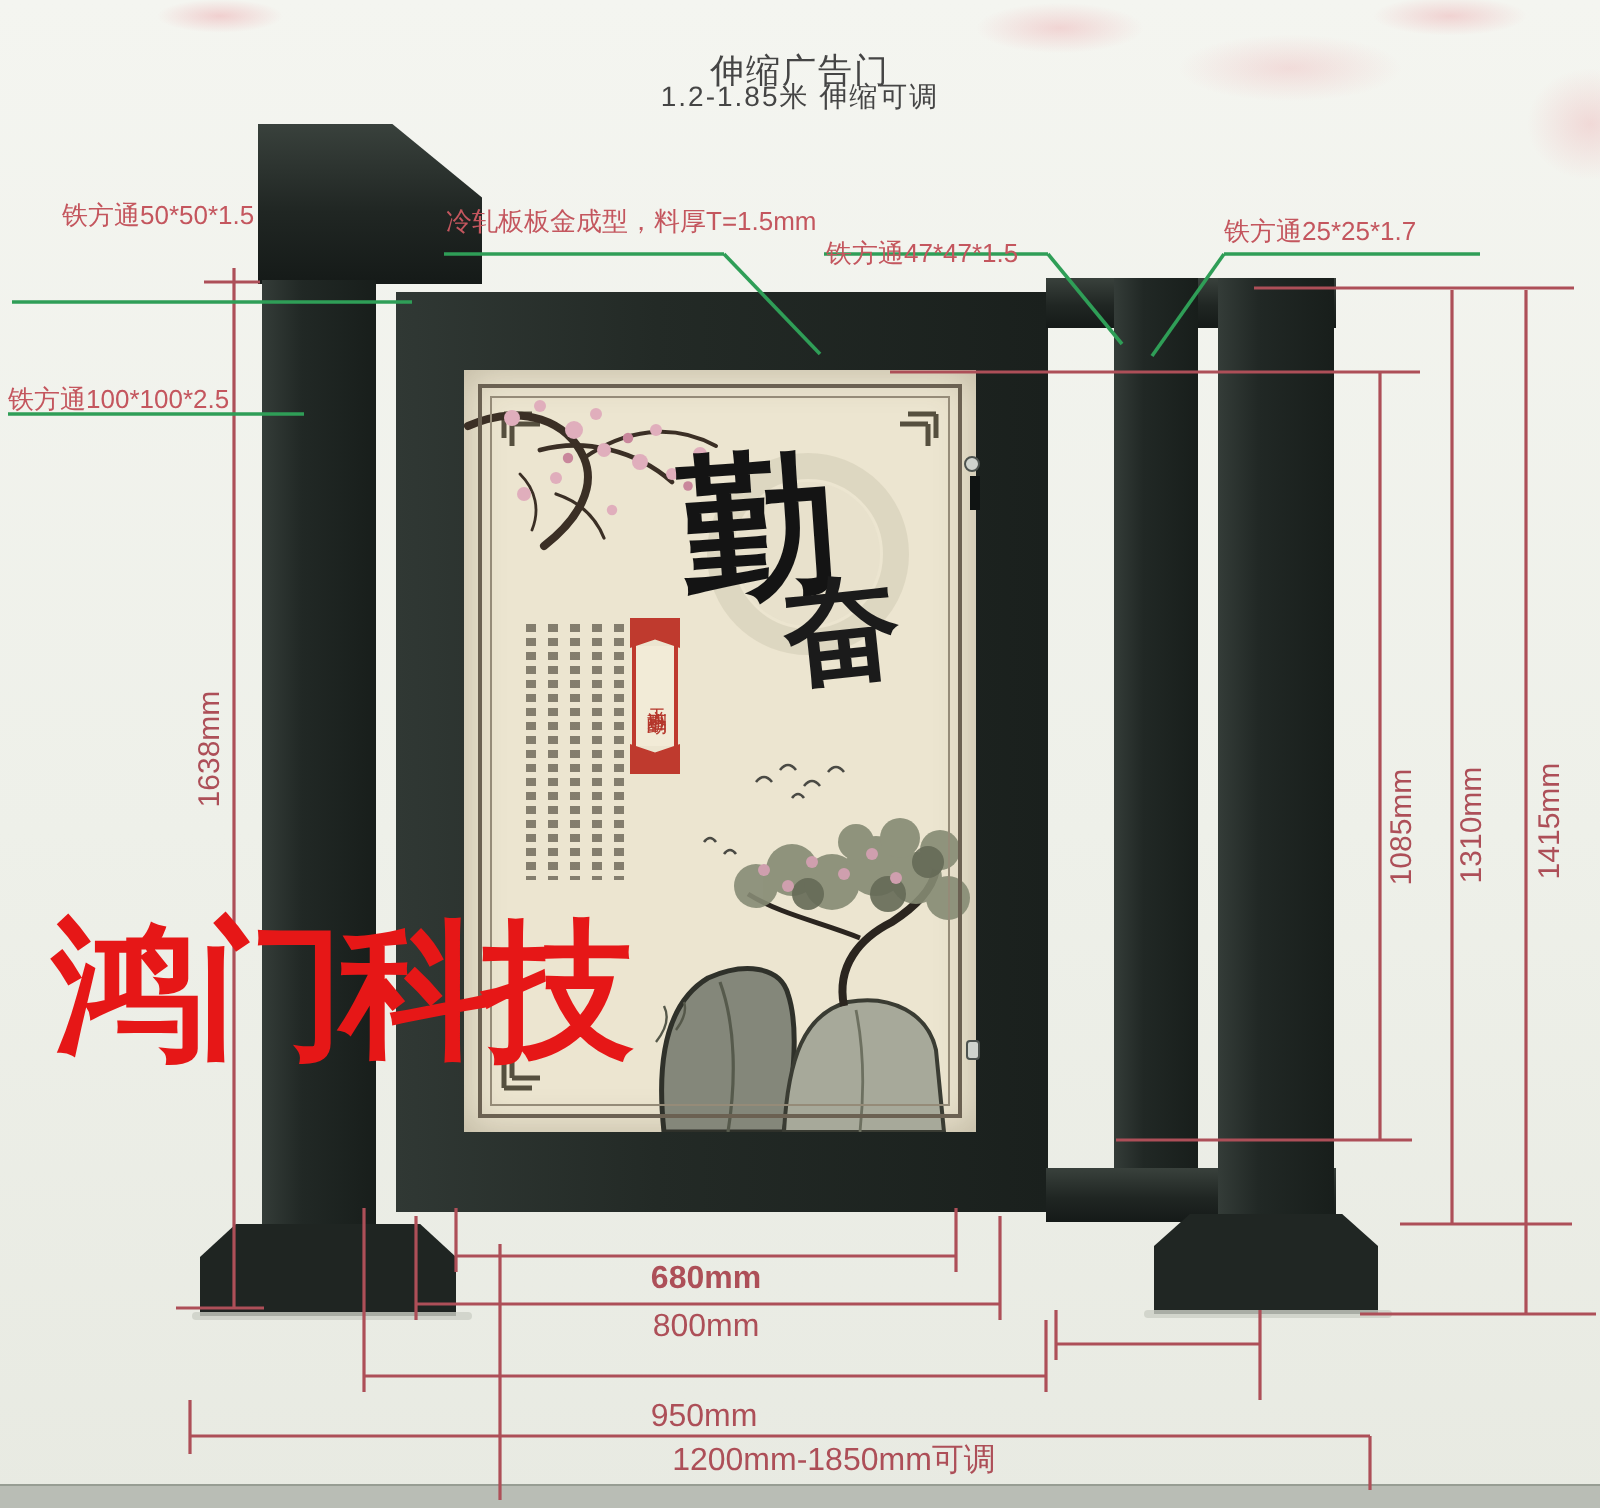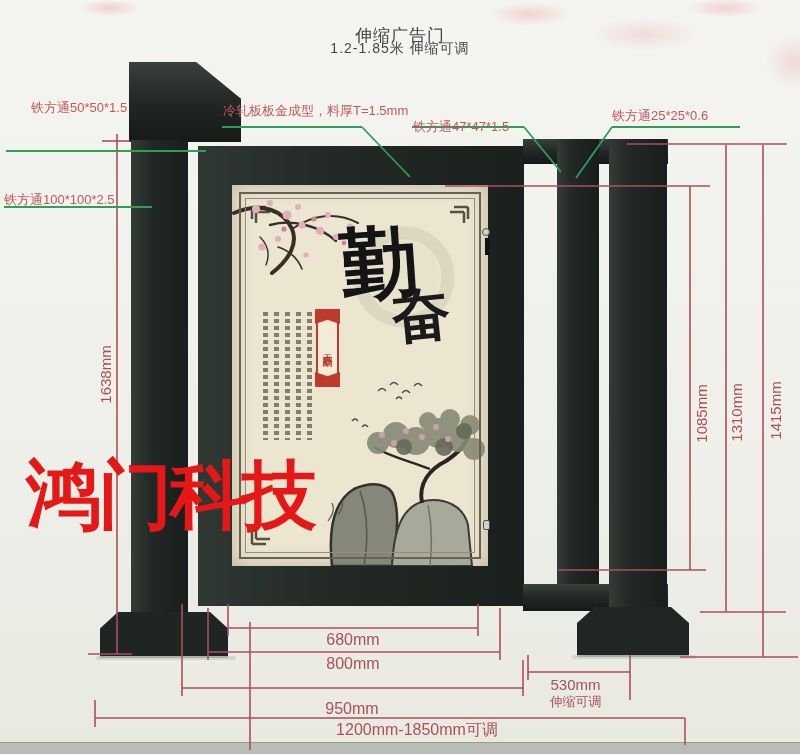--- a/index.html
+++ b/index.html
@@ -261,31 +261,27 @@
           <line x1="612" y1="127" x2="740" y2="127"></line>
           <line x1="612" y1="127" x2="576" y2="178"></line>
         </g>
     </g>
   </svg>
 
   <div class="abs plabel z3" style="left:7px;top:99px;margin-left:24px;">铁方通50*50*1.5</div>
   <div class="abs plabel z3" style="left:4px;top:181px;margin-top:10px;">铁方通100*100*2.5</div>
   <div class="abs plabel z3" style="left:223px;top:102px;">冷轧板板金成型，料厚T=1.5mm</div>
   <div class="abs plabel z3" style="left:413px;top:118px;">铁方通47*47*1.5</div>
-  <div class="abs plabel z3" style="left:612px;top:107px;">铁方通25*25*0.6</div>
+  <div class="abs plabel z3" style="left:612px;top:107px;">铁方通25*25*1.7</div>
 
   <div class="abs dim vdim z3" style="left:73px;top:366px;">1638mm</div>
   <div class="abs dim vdim z3" style="left:669px;top:405px;">1085mm</div>
   <div class="abs dim vdim z3" style="left:704px;top:404px;">1310mm</div>
   <div class="abs dim vdim z3" style="left:743px;top:402px;">1415mm</div>
-  <div class="abs dim hdim z3" style="left:298px;top:631px;">680mm</div>
+  <div class="abs dim hdim z3" style="left:298px;top:631px;font-weight:bold;">680mm</div>
   <div class="abs dim hdim z3" style="left:298px;top:655px;">800mm</div>
   <div class="abs dim hdim z3" style="left:297px;top:700px;">950mm</div>
-  <div class="abs dim z3" id="d530">
-    <div>530mm</div>
-    <div class="note">伸缩可调</div>
-  </div>
   <div class="abs dim z3" id="dtotal">1200mm-1850mm可调</div>
 
   <div class="abs" id="watermark">鸿门科技</div>
 
   <div class="abs" id="bottom-band"></div>
 </div>
 
 </body></html>

